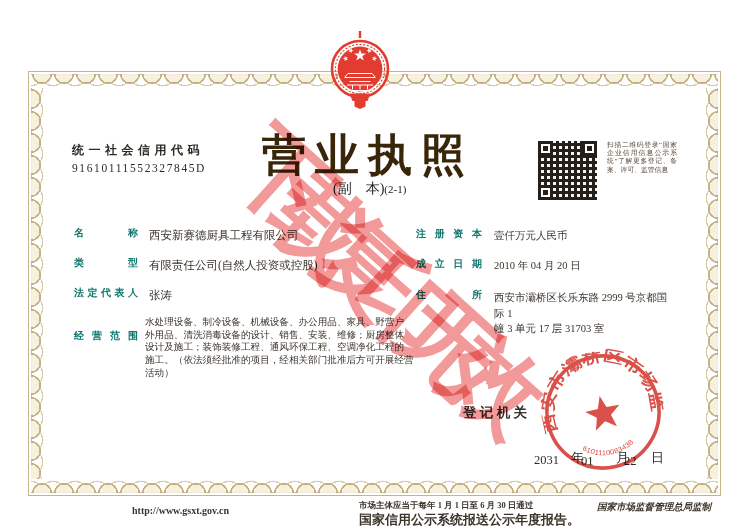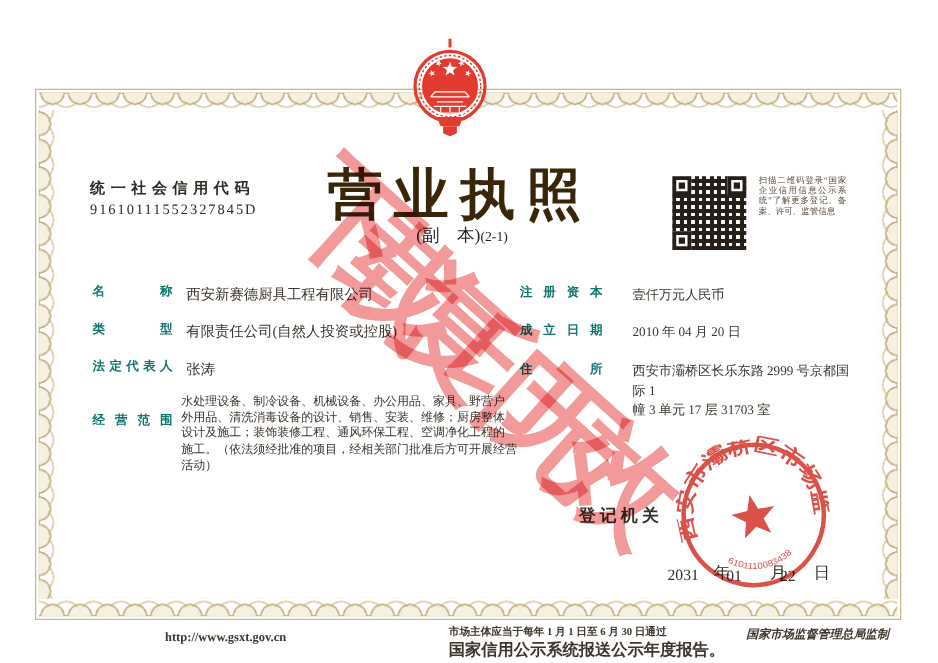--- a/index.html
+++ b/index.html
@@ -65,21 +65,21 @@
               color:#584a38;text-align:justify;}
 
   
   .row{position:absolute;white-space:nowrap;}
   .flabel{display:inline-block;font-size:10px;font-weight:bold;color:#0f766e;
           text-align:justify;text-align-last:justify;vertical-align:top;}
   .lcol .flabel{width:64px;}
   .rcol .flabel{width:66px;}
   .fvalue{display:inline-block;color:#3a332b;vertical-align:top;margin-top:2px;}
   .lcol .fvalue{margin-left:7px;font-size:11.5px;}
-  .rcol .fvalue{margin-left:20px;font-size:10.5px;}
+  .rcol .fvalue{margin-left:8px;font-size:10.5px;}
   .addr-val{width:180px;white-space:normal;line-height:15.5px;}
   .scope-lines{position:absolute;left:145px;top:316px;width:301px;font-size:9.6px;
                line-height:12.7px;color:#3a332b;text-align:justify;}
   .scope-lines div{white-space:nowrap;}
 
   
   .reg-authority{position:absolute;left:463px;top:404px;font-size:13.5px;font-weight:bold;
                  width:64px;text-align:justify;text-align-last:justify;color:#35302a;}
   .date-part{position:absolute;font-size:13px;color:#2f2a24;}
   .date-num{font-size:12.5px;}

